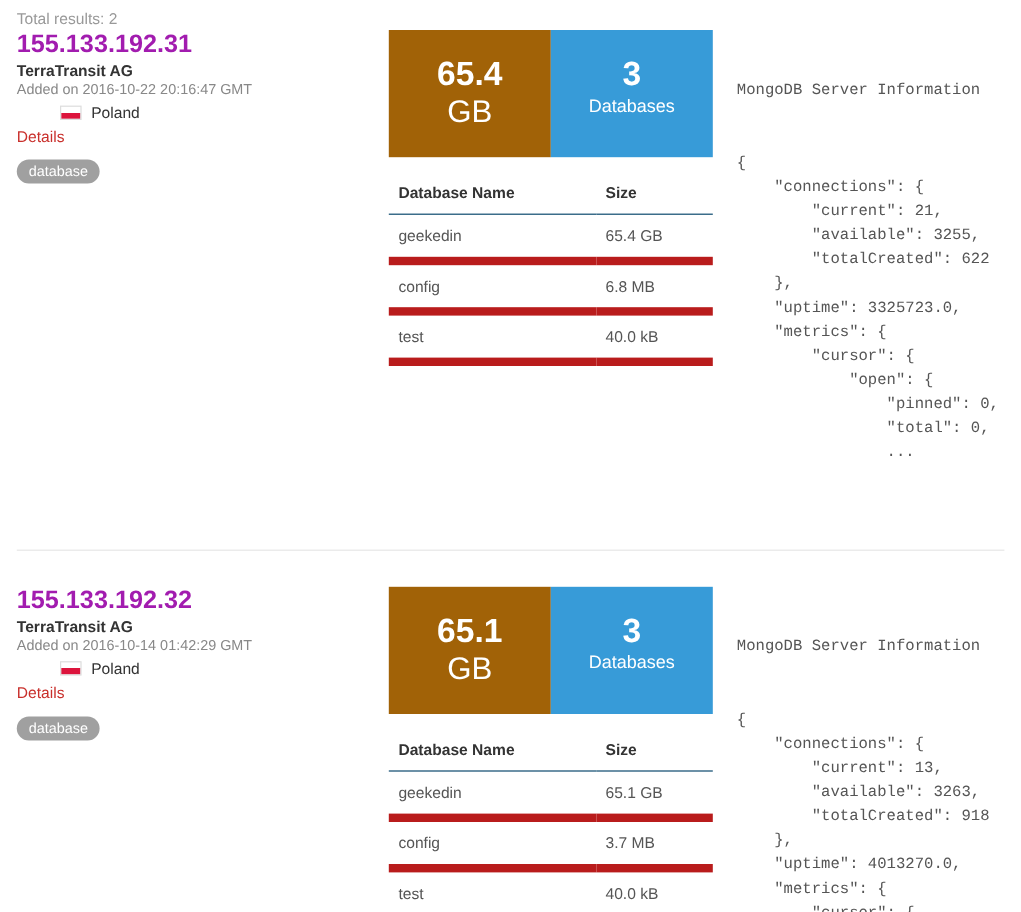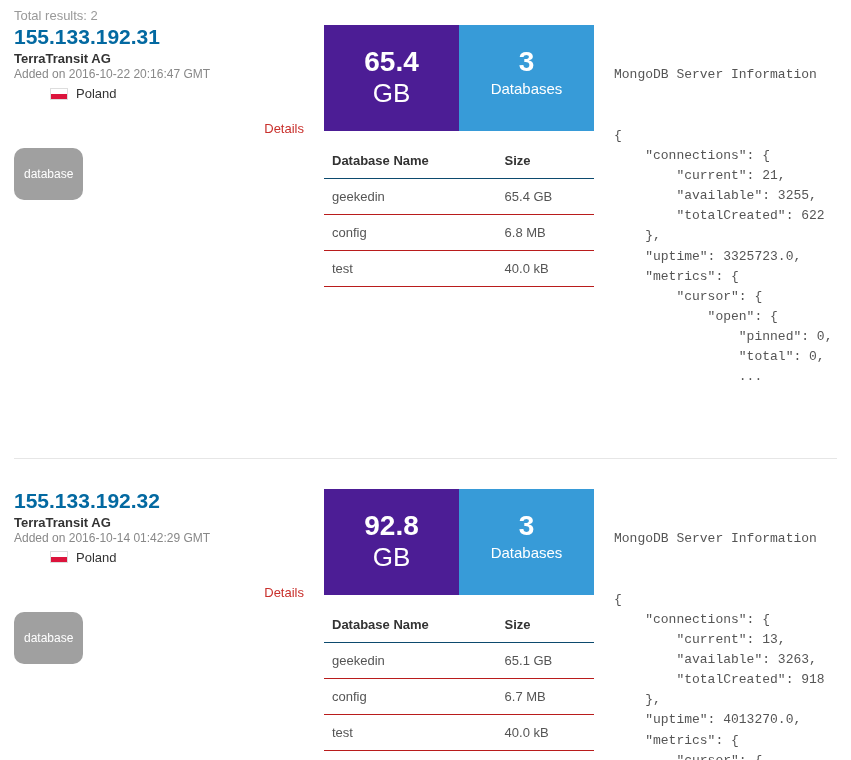--- a/index.html
+++ b/index.html
@@ -23,21 +23,21 @@
       margin-bottom: 30px;
       border-bottom: 1px solid #e6e6e6;
     }
     .result-row:last-child { border-bottom: none; margin-bottom: 0; }
     .left-col { width: 290px; flex-shrink: 0; }
     .mid-col { width: 270px; flex-shrink: 0; }
     .right-col { flex: 1; font-family: "Courier New", monospace; font-size: 13px; color: #555; line-height: 1.55; white-space: pre; overflow: hidden; }
     .ip {
       font-size: 21px;
       font-weight: bold;
-      color: #0369a1;
+      color: #a21caf;
       margin-bottom: 2px;
     }
     .org {
       font-size: 13px;
       font-weight: bold;
       color: #333;
     }
     .added {
       font-size: 12px;
       color: #888;
@@ -56,65 +56,64 @@
       width: 18px;
       height: 12px;
       display: inline-block;
       position: relative;
       background: linear-gradient(to bottom, #fff 0 50%, #dc143c 50% 100%);
       border: 1px solid #ddd;
     }
     .details-link {
       color: #c9302c;
       font-size: 13px;
-      margin-top: 20px;
+      margin-top: 5px;
       cursor: pointer;
-      text-align: right;
     }
     .tag {
       display: inline-block;
       background: #a0a0a0;
       color: #fff;
       font-size: 12px;
-      padding: 19px 10px;
+      padding: 3px 10px;
       border-radius: 10px;
       margin-top: 12px;
       cursor: pointer;
     }
     .stats-row {
       display: flex;
       width: 100%;
     }
     .stat-box {
       flex: 1;
       text-align: center;
       color: #fff;
       padding: 22px 8px 22px;
     }
-    .stat-box.green { background: #4c1d95; }
+    .stat-box.green { background: #a16207; }
     .stat-box.blue { background: #379bd8; }
     .stat-num { font-size: 28px; font-weight: bold; line-height: 1.1; }
     .stat-unit { font-size: 26px; font-weight: normal; }
     .stat-label { font-size: 15px; margin-top: 2px; }
     table.db-table {
       width: 100%;
       border-collapse: collapse;
       margin-top: 12px;
       font-size: 13px;
     }
     table.db-table th {
       text-align: left;
       font-weight: bold;
       color: #333;
       padding: 10px 8px;
       border-bottom: 1px solid #0c4a6e;
     }
     table.db-table td {
       padding: 10px 8px;
-      border-bottom: 1px solid #b91c1c;
+      border-bottom: 7px solid #b91c1c;
       color: #555;
     }
     .mono-title { font-family: "Courier New", monospace; color: #555; }
   </style>
 </head>
 <body>
 
 <div class="total-results">Total results: 2</div>
 
 <div id="results-container">
@@ -190,21 +189,21 @@
       <div class="country-row">
         <span class="flag"></span>
         <span>Poland</span>
       </div>
       <div class="details-link">Details</div>
       <span class="tag">database</span>
     </div>
     <div class="mid-col">
       <div class="stats-row">
         <div class="stat-box green">
-          <div class="stat-num">92.8</div>
+          <div class="stat-num">65.1</div>
           <div class="stat-unit">GB</div>
         </div>
         <div class="stat-box blue">
           <div class="stat-num">3</div>
           <div class="stat-label">Databases</div>
         </div>
       </div>
       <table class="db-table">
         <thead>
           <tr>
@@ -212,21 +211,21 @@
             <th>Size</th>
           </tr>
         </thead>
         <tbody>
             <tr>
               <td>geekedin</td>
               <td>65.1 GB</td>
             </tr>
             <tr>
               <td>config</td>
-              <td>6.7 MB</td>
+              <td>3.7 MB</td>
             </tr>
             <tr>
               <td>test</td>
               <td>40.0 kB</td>
             </tr>
           </tbody>
       </table>
     </div>
     <div class="right-col">
       <div class="mono-title">MongoDB Server Information</div>

